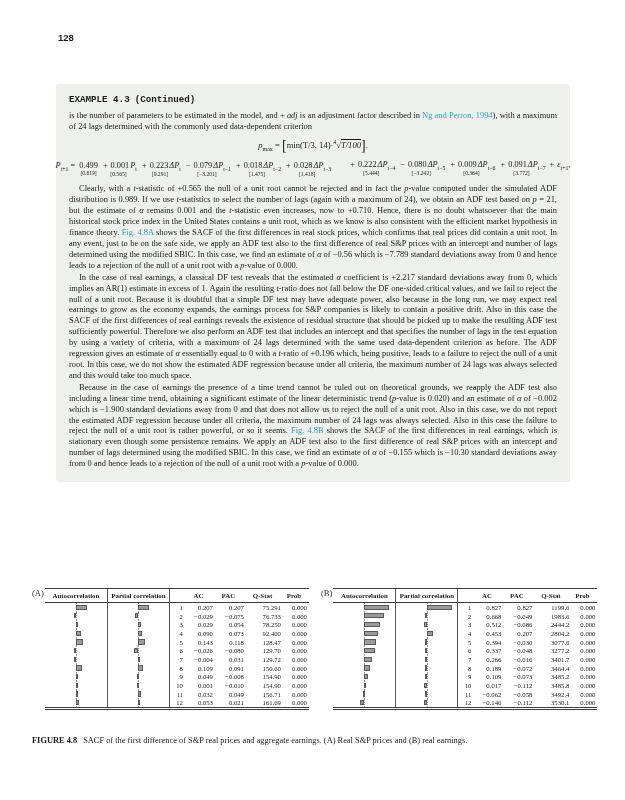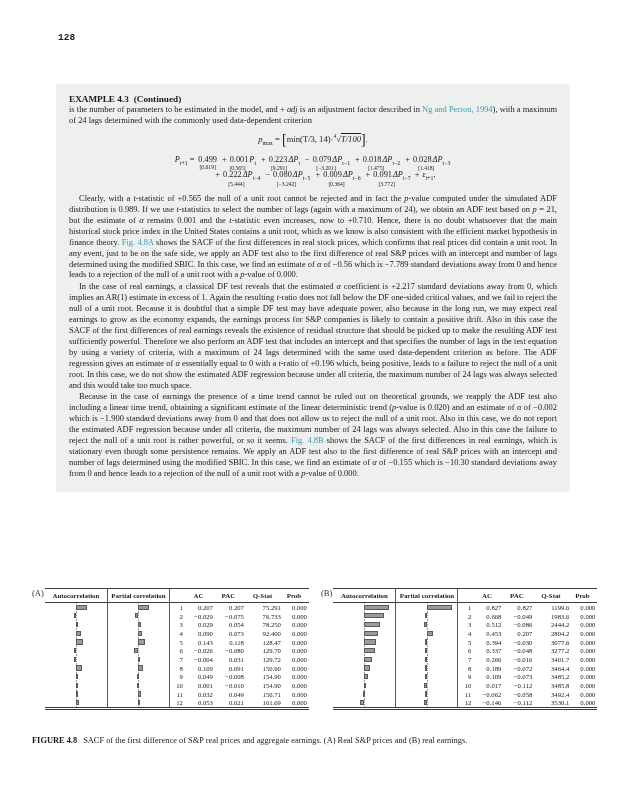--- a/index.html
+++ b/index.html
@@ -4,51 +4,51 @@
 <style>
   html,body{margin:0;padding:0;}
   body{
     width:625px;height:800px;background:#ffffff;position:relative;
     font-family:"Liberation Serif", serif;color:#1a1a1a;
     -webkit-font-smoothing:antialiased;
   }
   
   .pg-header{
     position:absolute;top:32px;left:58px;width:510px;
-    font-family:Liberation Mono, monospace;font-size:9.5px;
+    font-family:Liberation Sans, sans-serif;font-size:9.5px;
     display:flex;align-items:flex-end;gap:14px;
   }
   .pg-num{font-weight:bold;}
   
   .ex-box{
     position:absolute;top:84px;left:56px;width:514px;box-sizing:border-box;
     background:#eef0ed;border-radius:3px;padding:10px 13px 12px 13px;
   }
-  .ex-title{font-size:9.2px;font-weight:bold;}
+  .ex-title{font-size:9.2px;font-weight:bold;margin-bottom:5px;font-family:Liberation Mono, monospace;}
   .ex-title .cont{margin-left:5px;}
   .ex-p{
     font-size:8.45px;line-height:10.9px;text-align:justify;margin:0 0 1px 0;
   }
   .ex-p.indent{text-indent:10px;}
   .it{font-style:italic;}
   .xref{color:#3a9ab2;cursor:pointer;}
   
   .formula{
     text-align:center;font-size:8.6px;margin:6px 0 7px 0;white-space:nowrap;
   }
   .formula .bigbr{font-size:14px;vertical-align:-2px;font-weight:400;}
   .formula sub{font-size:6px;}
   .formula sup{font-size:5.5px;}
   .ovl{text-decoration:overline;font-style:italic;}
   
   .eq-wrap{
     display:flex;justify-content:center;align-items:flex-start;
     font-size:8.3px;margin:4px 0 6px 0;
   }
-  .eq-lines{display:flex;flex-direction:column;align-items:flex-start;}
+  .eq-lines{display:flex;align-items:flex-start;}
   .eq-line{display:flex;align-items:flex-start;white-space:nowrap;}
   .eq-line2{margin-top:-1px;margin-left:14px;}
   .eq-lhs{margin-right:3px;white-space:nowrap;padding-top:0;}
   .term{display:inline-flex;flex-direction:column;align-items:center;margin:0 1px;}
   .ttop{white-space:nowrap;}
   .top-op{margin:0 3px;}
   .tvar{margin-left:1px;}
   .tvar sub, .eq-lhs sub, .eq-tail sub{font-size:5.8px;}
   .tstat{font-size:5.6px;line-height:6px;color:#222;margin-top:0px;}
   .eq-tail{white-space:nowrap;}

